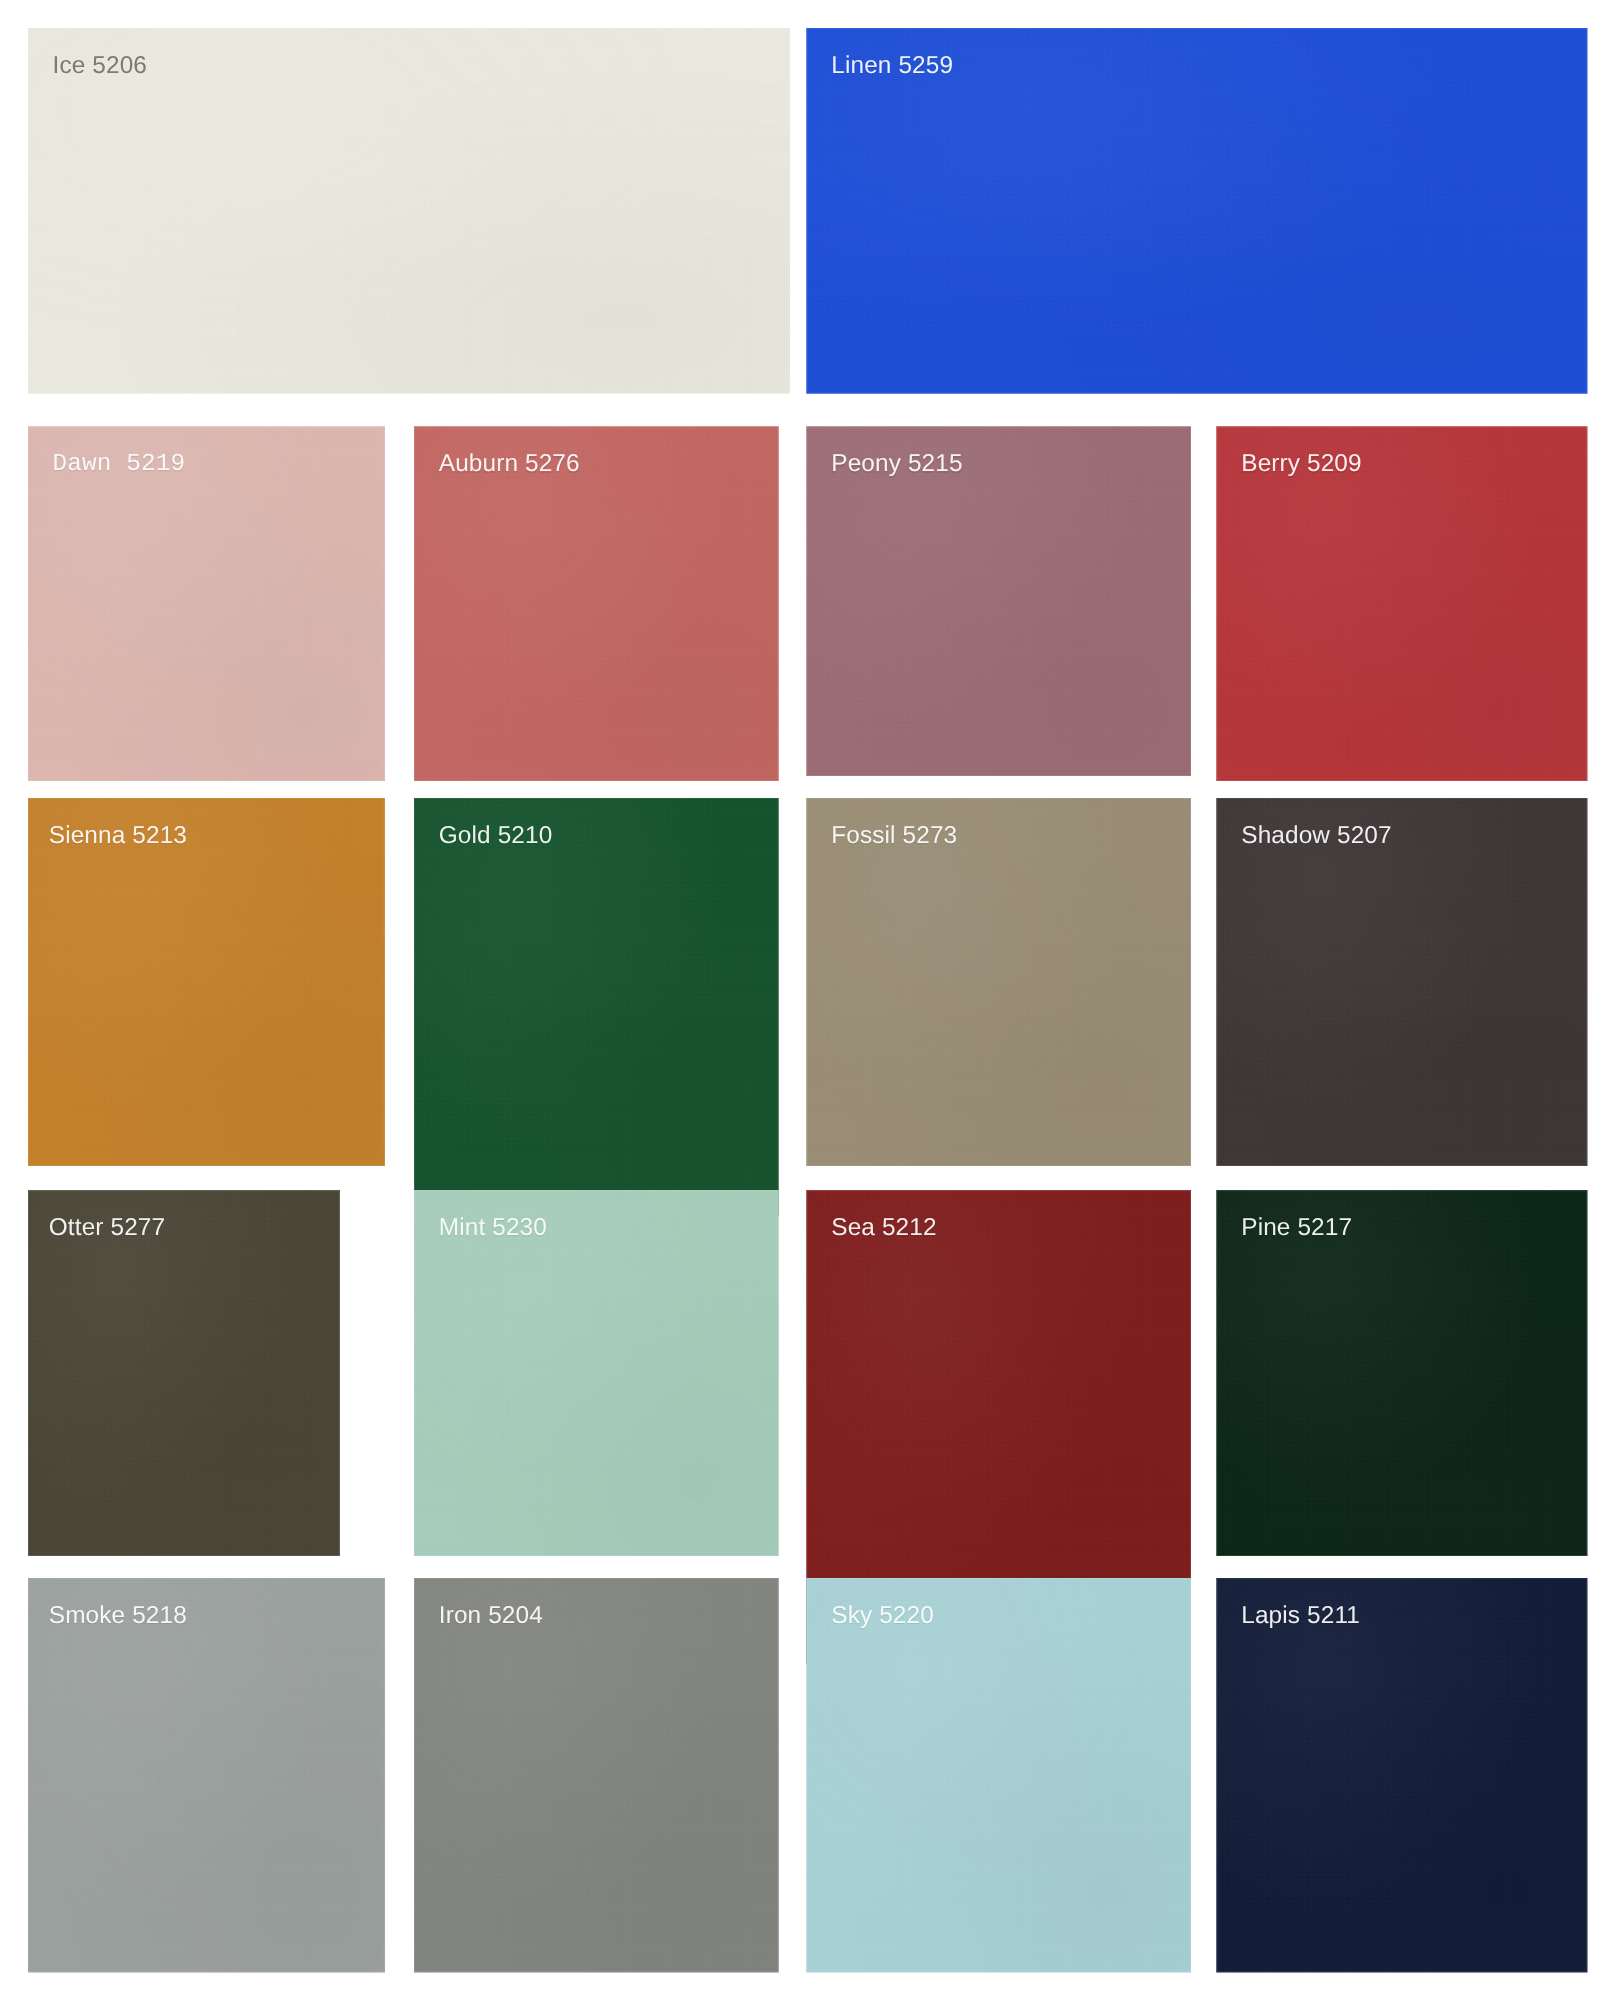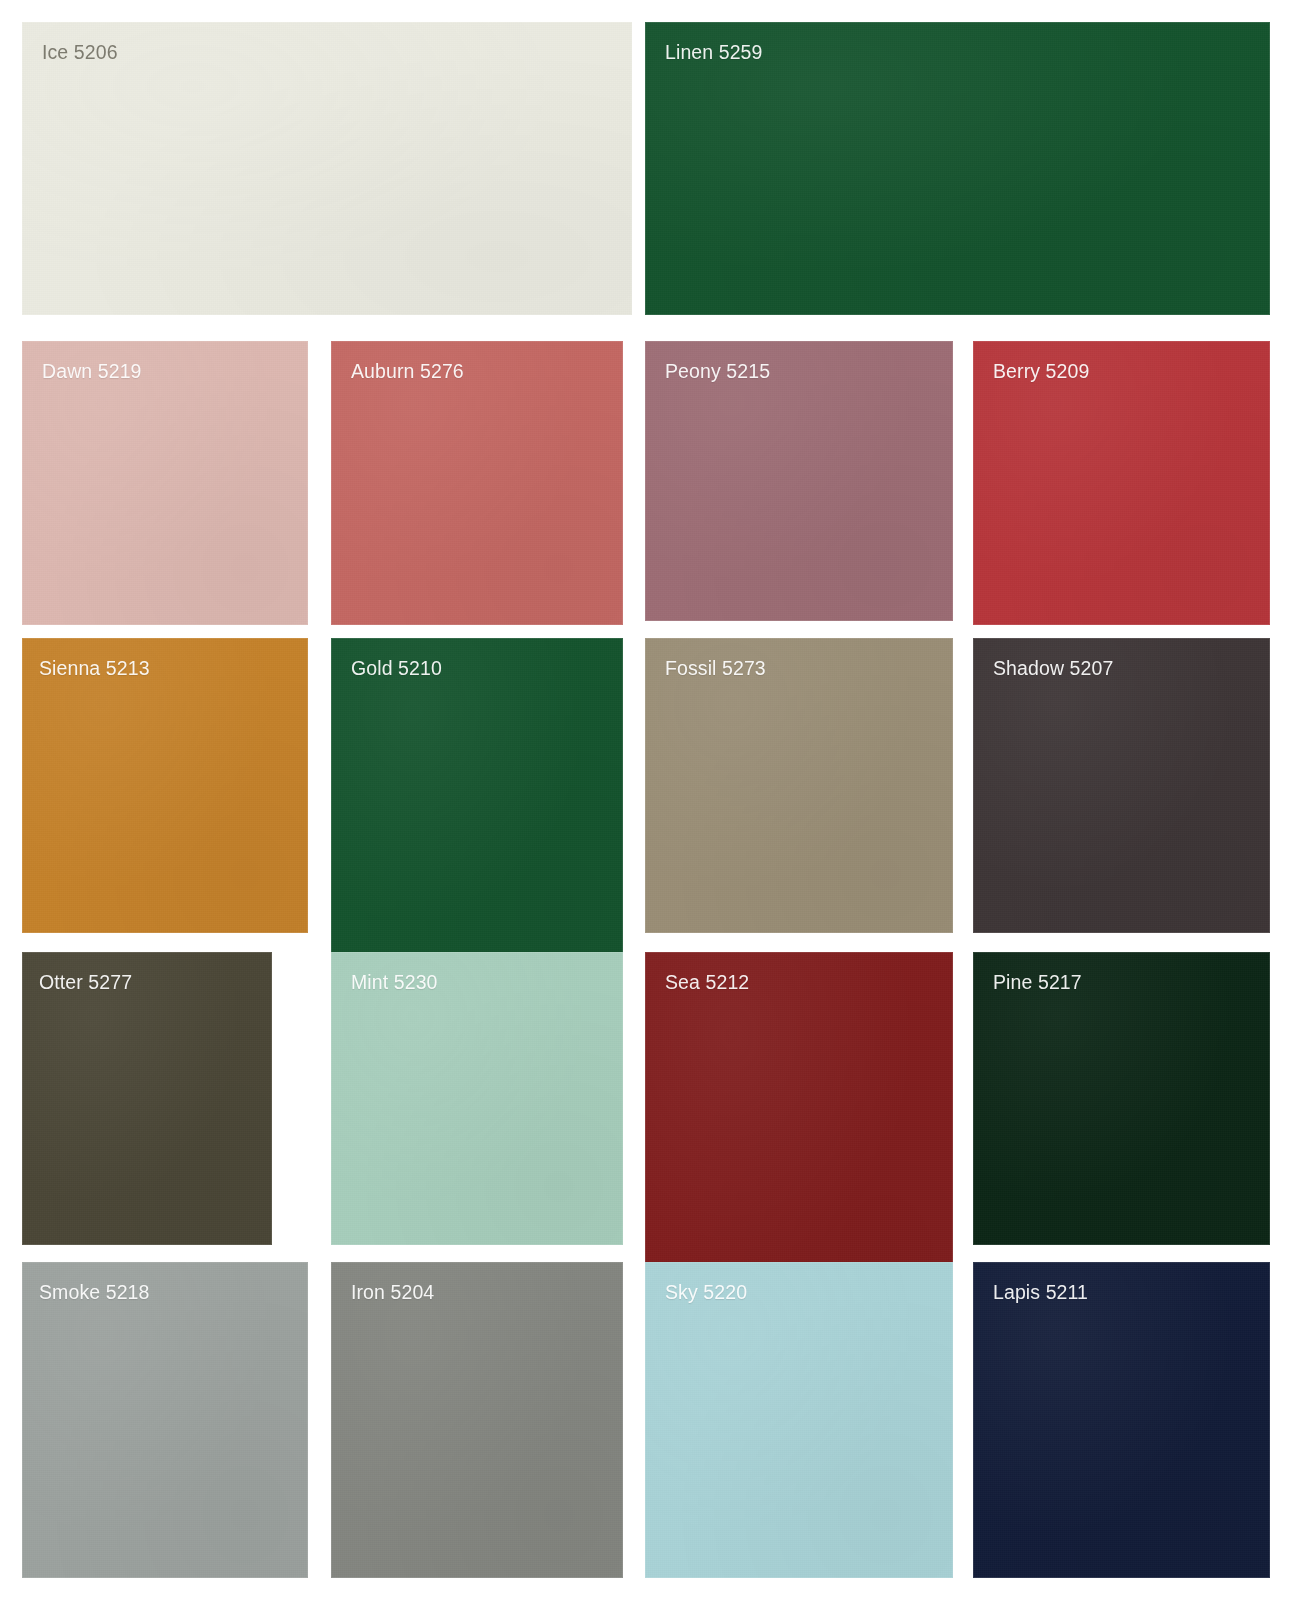--- a/index.html
+++ b/index.html
@@ -71,26 +71,26 @@
 </style>
 </head>
 <body>
 
 <div id="palette-board">
     <div class="swatch" style="left: 22px; top: 22px; width: 610px; height: 293px; background-color: rgb(234, 234, 224); padding-left: 44px;">
       <div class="texture"></div>
       <div class="edge"></div>
       <div class="swatch-label dark-text" style="color: rgb(125, 123, 111);">Ice 5206</div>
     </div>
-    <div class="swatch" style="left: 645px; top: 22px; width: 625px; height: 293px; background-color: #14532d;">
+    <div class="swatch" style="left: 645px; top: 22px; width: 625px; height: 293px; background-color: #1d4ed8;">
       <div class="texture"></div>
       <div class="edge"></div>
       <div class="swatch-label">Linen 5259</div>
     </div>
-    <div class="swatch" style="left: 22px; top: 341px; width: 286px; height: 284px; background-color: rgb(220, 183, 176);">
+    <div class="swatch" style="left: 22px; top: 341px; width: 286px; height: 284px; background-color: rgb(220, 183, 176); font-family: Liberation Mono, monospace;">
       <div class="texture"></div>
       <div class="edge"></div>
       <div class="swatch-label">Dawn 5219</div>
     </div>
     <div class="swatch" style="left: 331px; top: 341px; width: 292px; height: 284px; background-color: rgb(195, 103, 98);">
       <div class="texture"></div>
       <div class="edge"></div>
       <div class="swatch-label">Auburn 5276</div>
     </div>
     <div class="swatch" style="left: 645px; top: 341px; width: 308px; height: 280px; background-color: rgb(156, 108, 116);">

